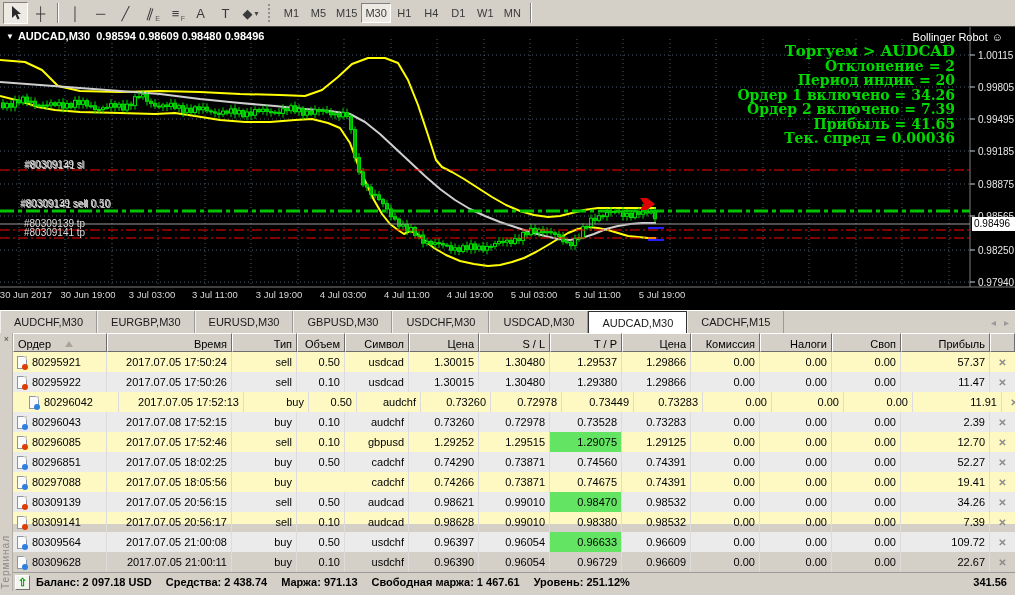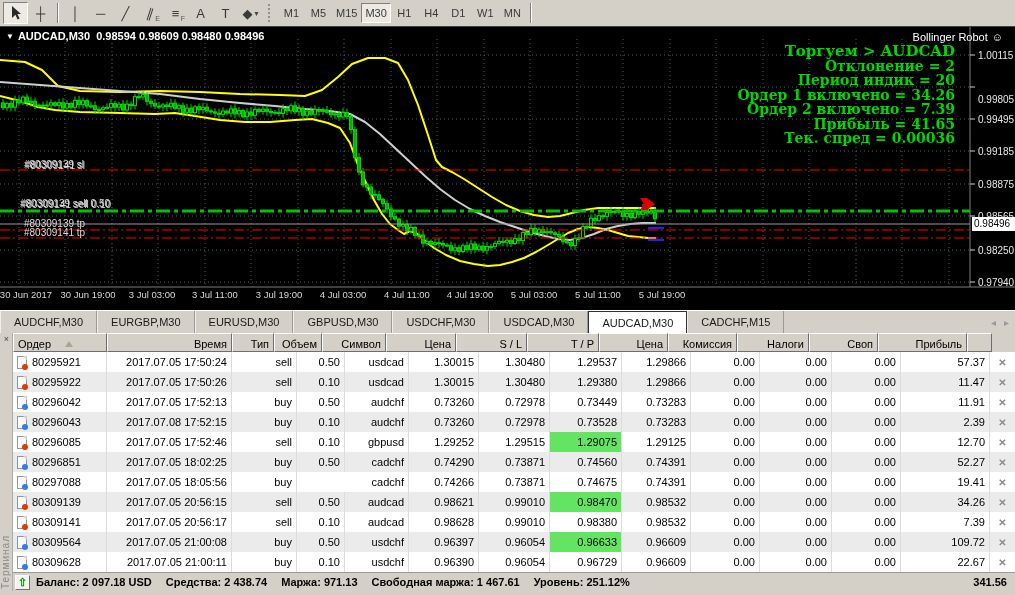--- a/index.html
+++ b/index.html
@@ -59,21 +59,21 @@
     transform:rotate(180deg); font-size:10px; color:#8a8a8a; letter-spacing:1px; }
 
   #grid-head { position:absolute; left:13px; top:333px; width:1002px; height:19px; display:flex;border-radius:9px; }
   .hcell { background:#d4d0c8; border:1px solid; border-color:#ffffff #6e6e6e #6e6e6e #ffffff;
     padding:2px 4px 0 4px; font-size:11px; color:#000; display:flex; align-items:center;
     justify-content:flex-end; overflow:hidden; white-space:nowrap; }
   .hcell.left { justify-content:flex-start; }
   .sort-tri { width:0; height:0; border-left:4px solid transparent; border-right:4px solid transparent;
     border-bottom:6px solid #a8a496; margin-left:14px; }
 
-  #grid-rows { position:absolute; left:13px; top:352px; width:1002px; height:220px; background:#ffffff; }
+  #grid-rows { position:absolute; left:13px; top:352px; width:1002px; height:172px; background:#fef9c3; }
   .trow { display:flex; height:20px; align-items:stretch; }
   .trow.alt { background:#ebebeb; }
   .tcell { display:flex; align-items:center; justify-content:flex-end; padding:0 4px;
     font-size:11px; color:#000; border-right:1px solid #dcdcdc; overflow:hidden; white-space:nowrap; }
   .tcell.left { justify-content:flex-start; }
   .tcell.hl { background:#63e563; }
   .tcell.closex { justify-content:center; color:#8a8a8a; font-size:10px; font-weight:bold; border-right:none; }
   .doc-icon { width:10px; height:13px; background:#fbfbfb; border:1px solid #8898a8; position:relative;
     margin-right:5px; flex:none; }
   .doc-icon::before { content:""; position:absolute; top:-1px; right:-1px; width:0; height:0;
@@ -532,21 +532,21 @@
         <div>Торгуем  &gt; AUDCAD</div>
         <div>Отклонение = 2</div>
         <div>Период индик = 20</div>
         <div>Ордер 1 включено = 34.26</div>
         <div>Ордер 2 включено = 7.39</div>
         <div>Прибыль = 41.65</div>
         <div>Тек. спред =  0.00036</div>
       </div>
     <div id="price-axis">
         <div class="p-tick" style="top: 28px;">1.00115</div>
-        <div class="p-tick" style="top: 60px; margin-top: 12px;">0.99805</div>
+        <div class="p-tick" style="top: 60px;">0.99805</div>
         <div class="p-tick" style="top: 92px;">0.99495</div>
         <div class="p-tick" style="top: 124px;">0.99185</div>
         <div class="p-tick" style="top: 157px;">0.98875</div>
         <div class="p-tick" style="top: 189px;">0.98565</div>
         <div class="p-tick" style="top: 223px;">0.98250</div>
         <div class="p-tick" style="top: 255px;">0.97940</div>
       </div>
     <div id="cur-price" style="top: 197px;">0.98496</div>
     <div id="time-axis">
         <div class="t-tick" style="left: 26px;">30 Jun 2017</div>
@@ -592,21 +592,21 @@
   </div>
 
   <div id="grid-head">
       <div class="hcell left" style="width: 94px; flex: 0 0 auto;">
         <span>Ордер</span>
         <span class="sort-tri"></span>
       </div>
       <div class="hcell" style="width: 125px; flex: 0 0 auto;">
         <span>Время</span>
       </div>
-      <div class="hcell" style="width: 42px; flex: 0 0 auto;">
+      <div class="hcell" style="width: 65px; flex: 0 0 auto;">
         <span>Тип</span>
       </div>
       <div class="hcell" style="width: 48px; flex: 0 0 auto; text-align: center;">
         <span>Объем</span>
       </div>
       <div class="hcell" style="width: 64px; flex: 0 0 auto;">
         <span>Символ</span>
       </div>
       <div class="hcell" style="width: 70px; flex: 0 0 auto;">
         <span>Цена</span>
@@ -669,21 +669,21 @@
         <div class="tcell" style="width: 71px; flex: 0 0 auto;">1.30480</div>
         <div class="tcell" style="width: 72px; flex: 0 0 auto;">1.29380</div>
         <div class="tcell" style="width: 69px; flex: 0 0 auto;">1.29866</div>
         <div class="tcell" style="width: 69px; flex: 0 0 auto;">0.00</div>
         <div class="tcell" style="width: 72px; flex: 0 0 auto;">0.00</div>
         <div class="tcell" style="width: 69px; flex: 0 0 auto;">0.00</div>
         <div class="tcell" style="width: 89px; flex: 0 0 auto;">11.47</div>
         <div class="tcell closex" style="width: 25px; flex: 0 0 auto;">✕</div>
       </div>
       <div class="trow">
-        <div class="tcell left" style="width: 94px; flex: 0 0 auto;">
+        <div class="tcell left" style="width: 94px; flex: 0 0 auto; margin-left: 12px;">
           <span class="doc-icon" style="--dot: #2f7fe0;"></span>
           <span>80296042</span>
         </div>
         <div class="tcell" style="width: 125px; flex: 0 0 auto;">2017.07.05 17:52:13</div>
         <div class="tcell" style="width: 65px; flex: 0 0 auto;">buy</div>
         <div class="tcell" style="width: 48px; flex: 0 0 auto;">0.50</div>
         <div class="tcell" style="width: 64px; flex: 0 0 auto;">audchf</div>
         <div class="tcell" style="width: 70px; flex: 0 0 auto;">0.73260</div>
         <div class="tcell" style="width: 71px; flex: 0 0 auto;">0.72978</div>
         <div class="tcell" style="width: 72px; flex: 0 0 auto;">0.73449</div>

